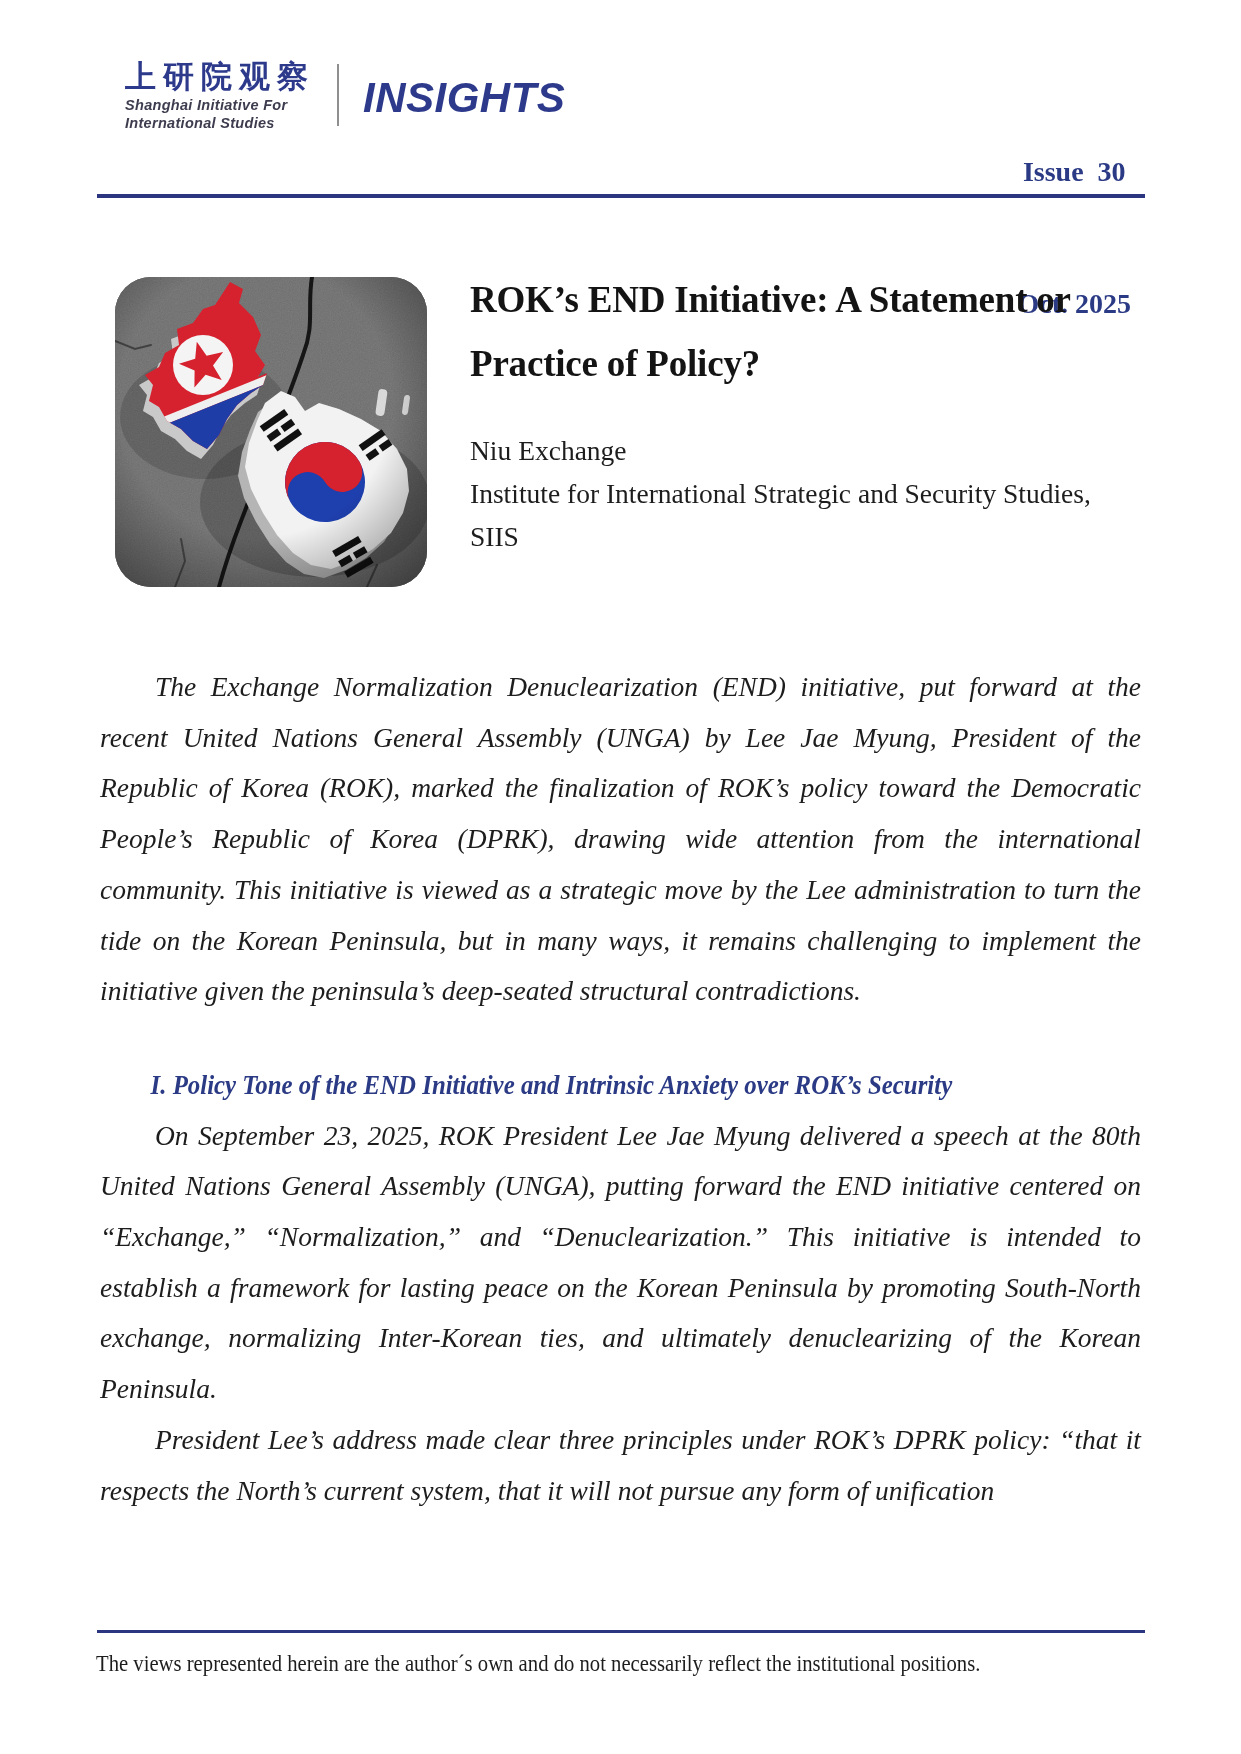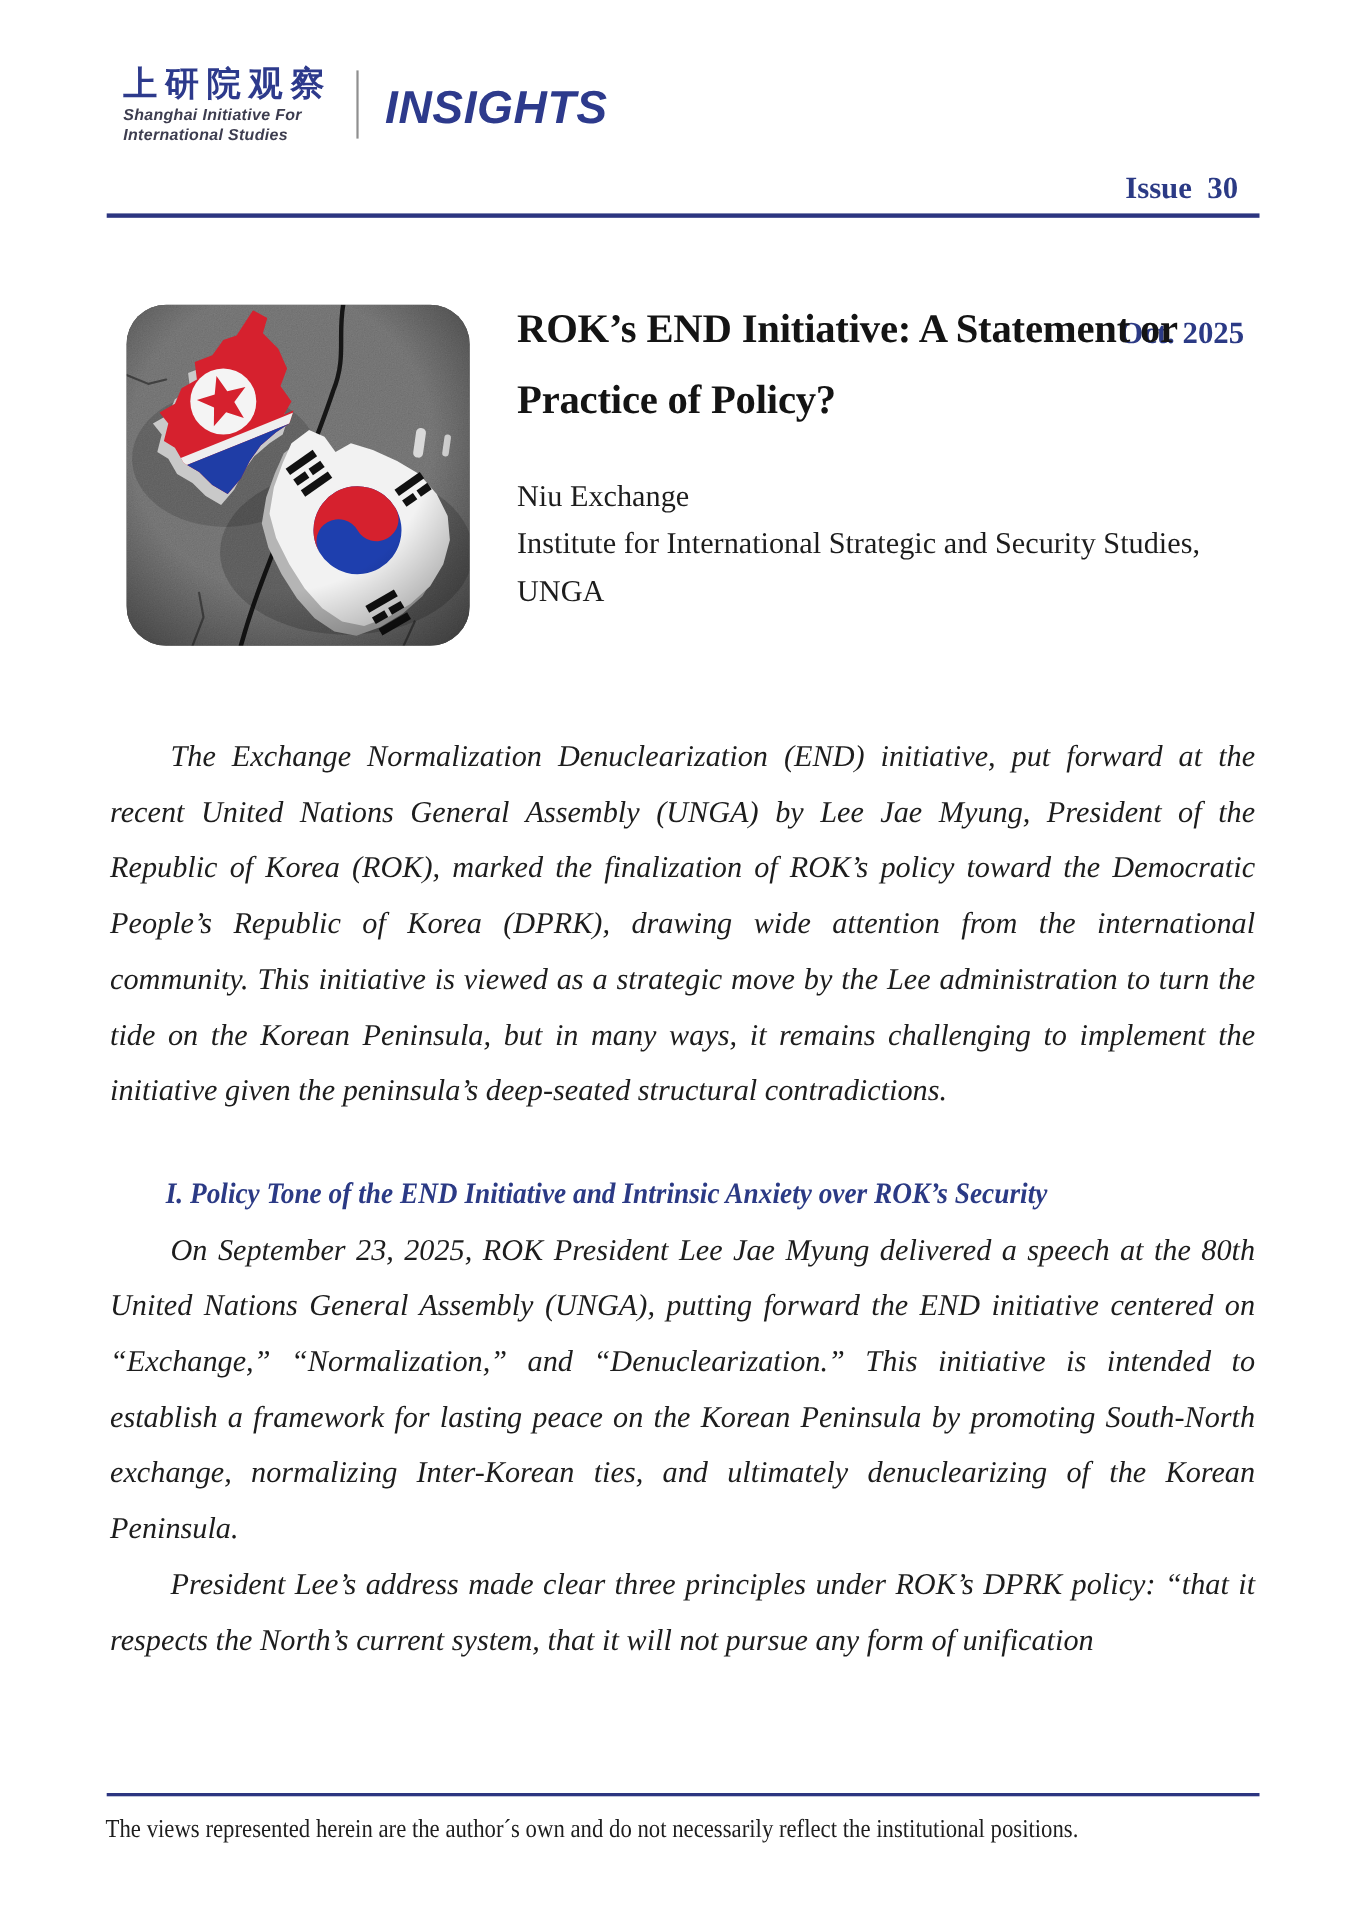--- a/index.html
+++ b/index.html
@@ -15,21 +15,21 @@
   }
 
   
   .masthead {
     position: absolute;
     top: 58px; left: 112px; right: 100px;
     display: flex;
     justify-content: space-between;
     align-items: flex-start;
   }
-  .brand { display: flex; align-items: center; }
+  .brand { display: flex; align-items: center; margin-left: 13px; }
   .logo { text-align: left; }
   .logo-cn {
     font-family: "DejaVu Serif", serif;
     font-size: 31px;
     font-weight: bold;
     color: #2d3a8c;
     letter-spacing: 7px;
     line-height: 36px;
     white-space: nowrap;
   }
@@ -261,21 +261,21 @@
       </svg>
     </div>
 
     <div class="hero-text">
       <h1 class="article-title">
         <span>ROK’s END Initiative: A Statement or</span><br>
         <span>Practice of Policy?</span>
       </h1>
       <div class="article-author">Niu Exchange</div>
       <div class="article-affiliation">Institute for International Strategic and Security Studies,</div>
-      <div class="article-affiliation">UNGA</div>
+      <div class="article-affiliation">SIIS</div>
     </div>
   </section>
 
   <main class="body-text">
     <p class="body-para">The Exchange Normalization Denuclearization (END) initiative, put forward at the recent United Nations General Assembly (UNGA) by Lee Jae Myung, President of the Republic of Korea (ROK), marked the finalization of ROK’s policy toward the Democratic People’s Republic of Korea (DPRK), drawing wide attention from the international community. This initiative is viewed as a strategic move by the Lee administration to turn the tide on the Korean Peninsula, but in many ways, it remains challenging to implement the initiative given the peninsula’s deep-seated structural contradictions.</p>
     <h2 class="section-heading">I. Policy Tone of the END Initiative and Intrinsic Anxiety over ROK’s Security</h2>
     <p class="body-para">On September 23, 2025, ROK President Lee Jae Myung delivered a speech at the 80th United Nations General Assembly (UNGA), putting forward the END initiative centered on “Exchange,” “Normalization,” and “Denuclearization.” This initiative is intended to establish a framework for lasting peace on the Korean Peninsula by promoting South-North exchange, normalizing Inter-Korean ties, and ultimately denuclearizing of the Korean Peninsula.</p>
     <p class="body-para">President Lee’s address made clear three principles under ROK’s DPRK policy: “that it respects the North’s current system, that it will not pursue any form of unification</p>
   </main>
 

